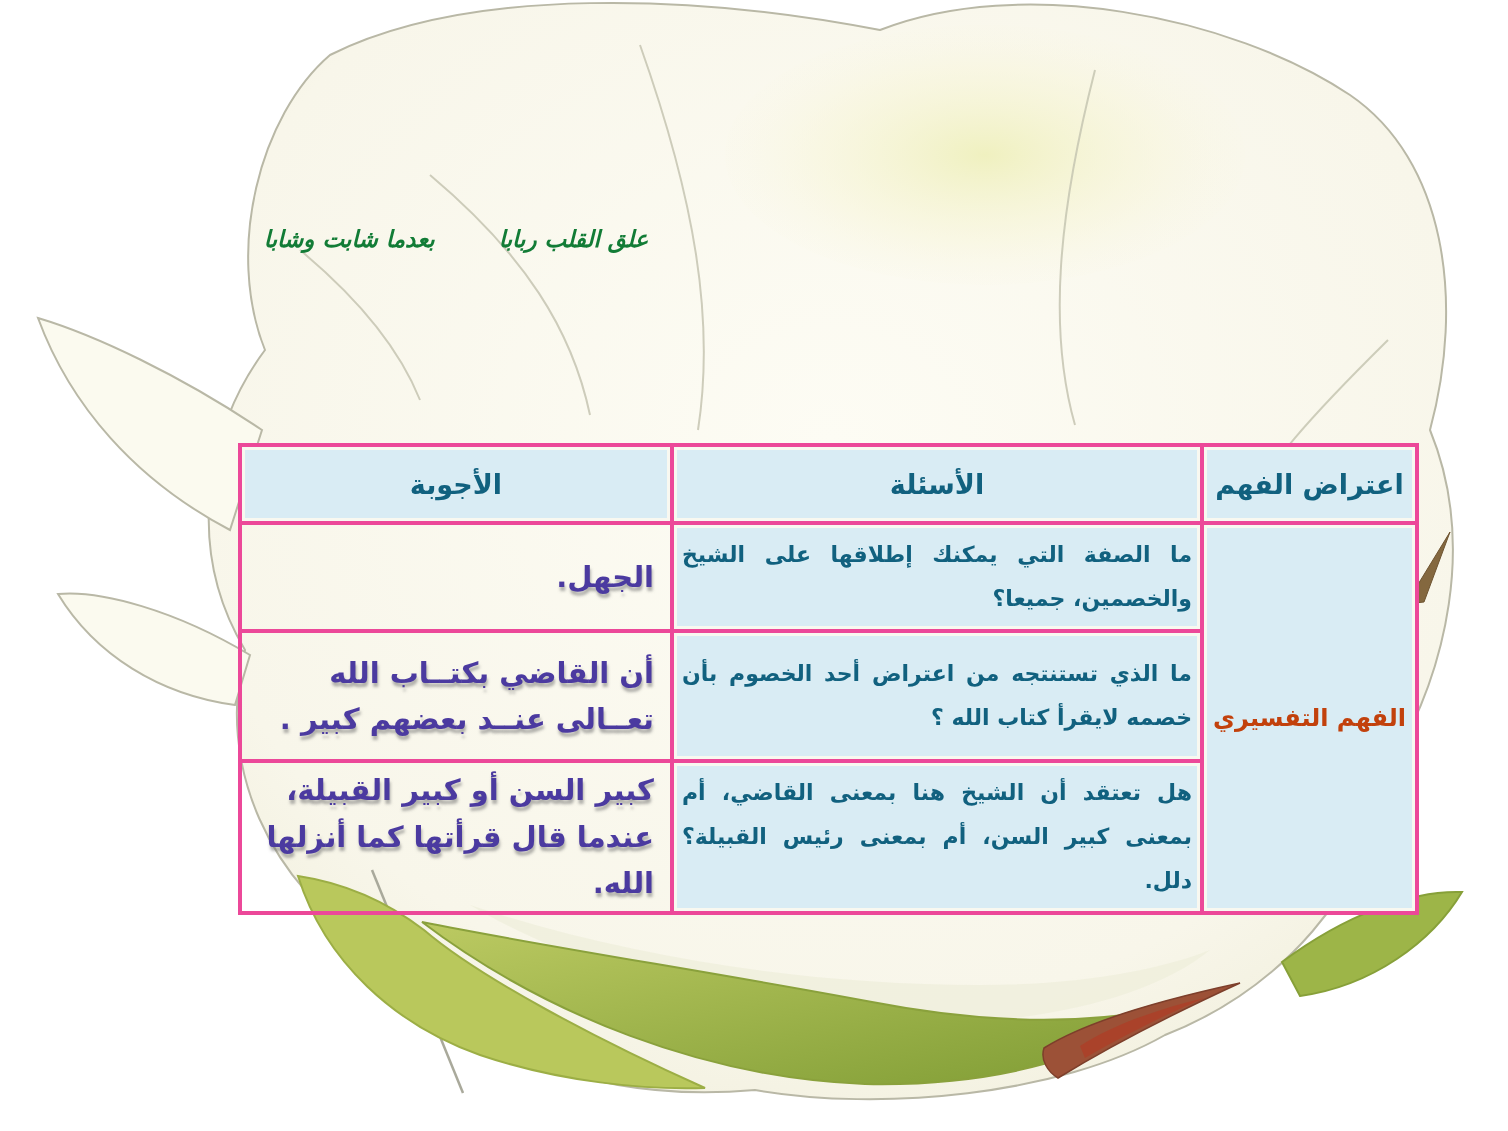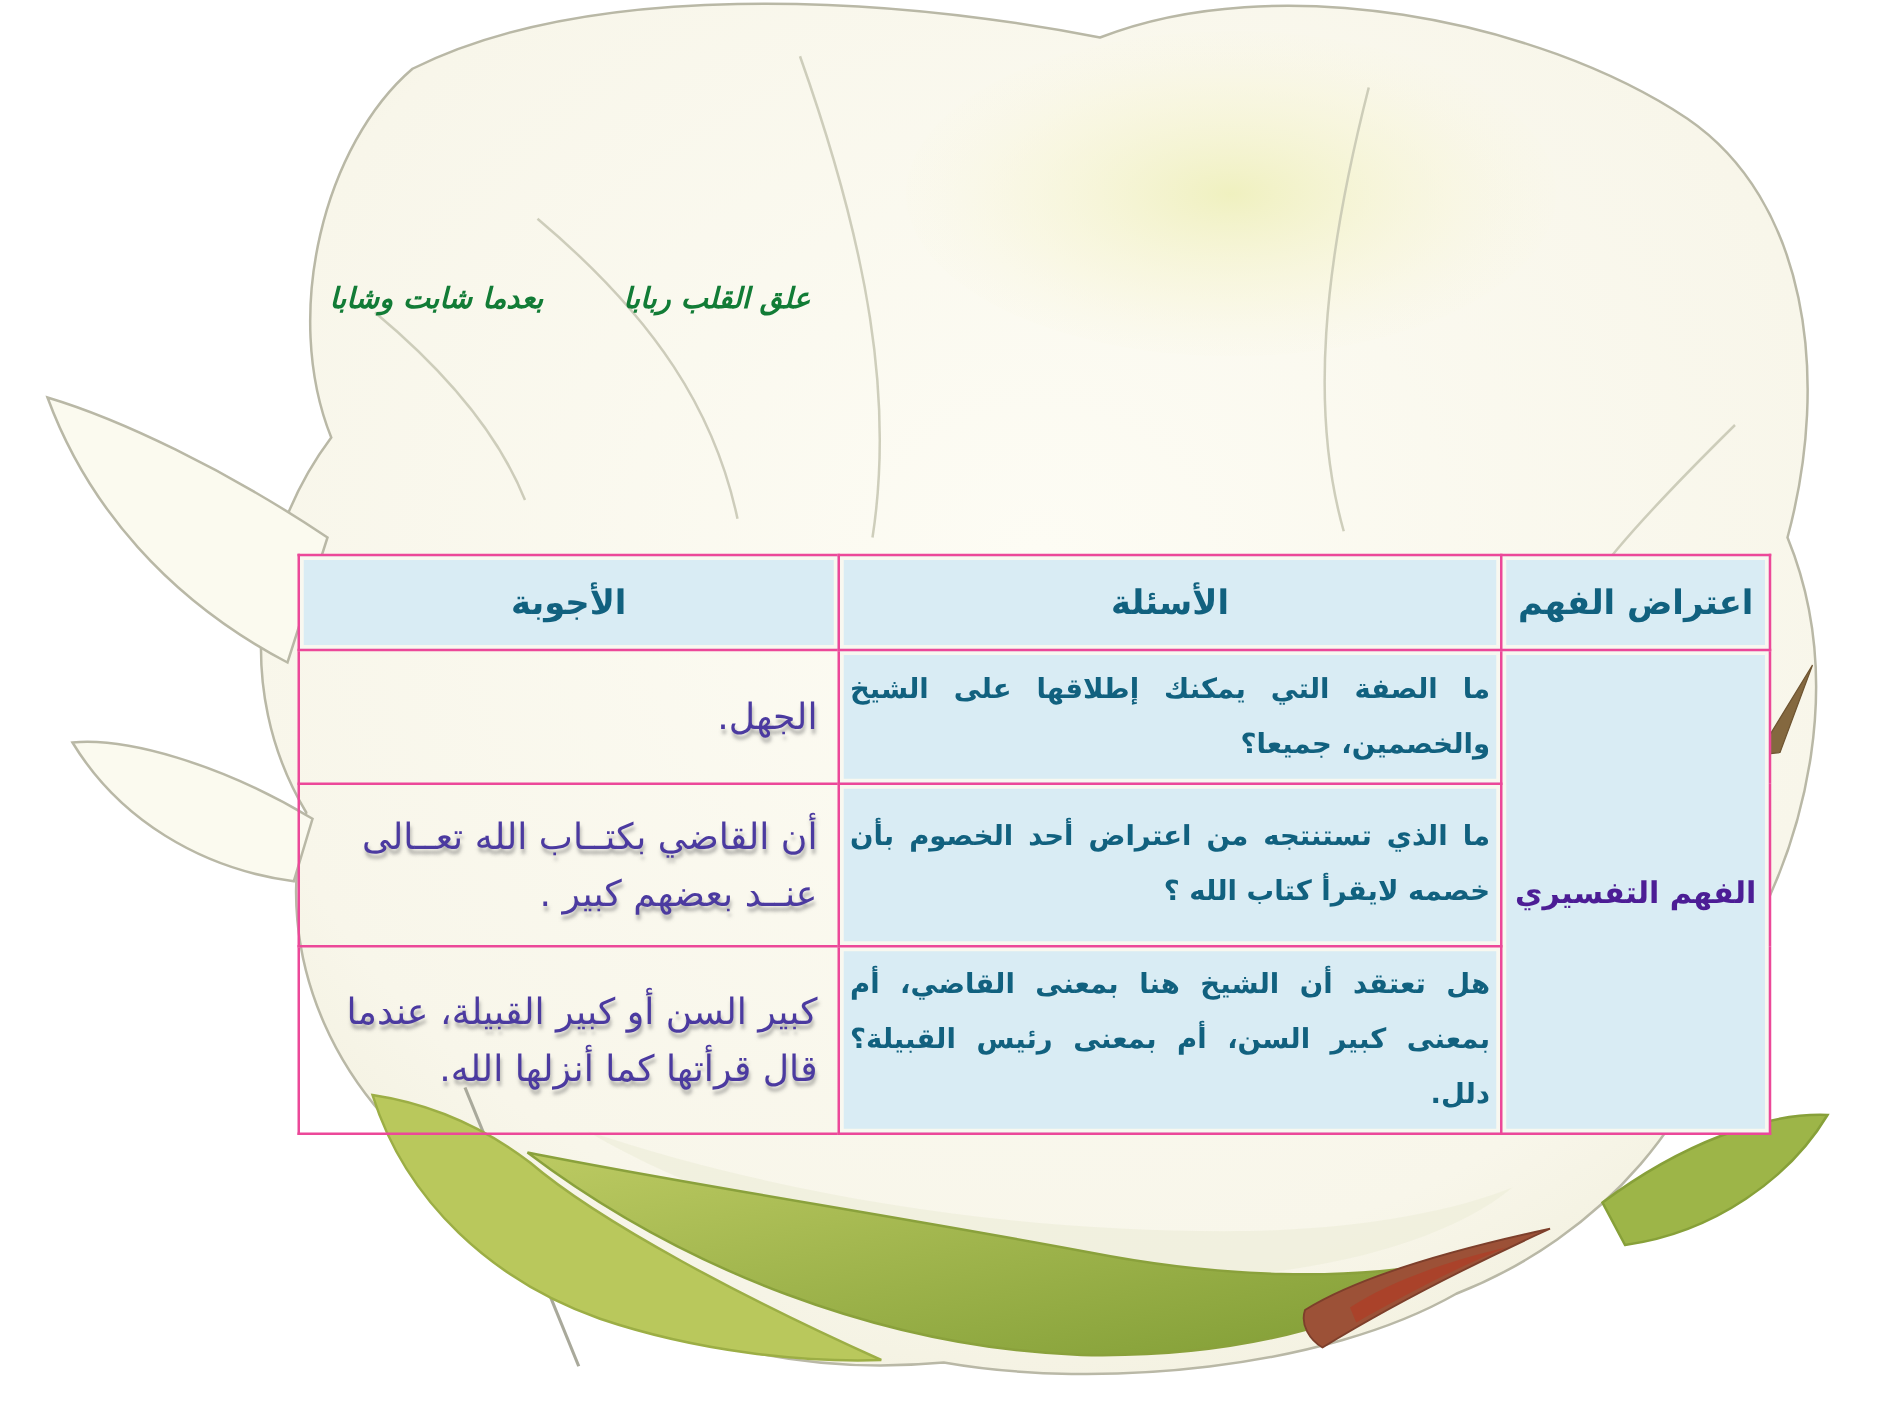--- a/index.html
+++ b/index.html
@@ -19,28 +19,28 @@
   .dmd{display:inline-block;width:18px;height:18px;position:relative;margin-left:9px;vertical-align:-2px;}
   .dmd i{position:absolute;width:7px;height:7px;background:#127c36;transform:rotate(45deg);}
   .dmd i:nth-child(1){top:0;left:5px;}
   .dmd i:nth-child(2){bottom:0;left:5px;}
   .dmd i:nth-child(3){left:0;top:5px;}
   .dmd i:nth-child(4){right:0;top:5px;}
 
   
   .qa{position:absolute;top:443px;left:238px;border-collapse:collapse;direction:rtl;
       table-layout:fixed;z-index:2;}
-  .qa td{border:2px solid #ec4899;vertical-align:middle;overflow:hidden;}
+  .qa td{border:4px solid #ec4899;vertical-align:middle;overflow:hidden;}
   .fill{background:#d9ecf4;box-shadow:inset 0 0 0 3px rgba(251,249,240,0.9);}
   .th{color:#11617f;font-size:27px;font-weight:bold;text-align:center;height:72px;}
   .q{color:#11617f;font-size:22px;font-weight:bold;text-align:justify;text-align-last:right;
      padding:8px 8px;line-height:2.0;}
-  .a{color:#4b3aa0;font-size:29px;font-weight:normal;text-align:right;padding:3px 16px;
+  .a{color:#4b3aa0;font-size:29px;font-weight:bold;text-align:right;padding:3px 16px;
      text-shadow:1px 4px 3px rgba(115,115,115,0.55);line-height:1.6;background:transparent;}
-  .lvl{color:#4c1d95;font-size:24px;font-weight:bold;text-align:center;}
+  .lvl{color:#c2410c;font-size:24px;font-weight:bold;text-align:center;}
   .r1{height:107px;}.r2{height:130px;}.r3{height:110px;}
 </style>
 </head>
 <body>
 
 <div class="page">
 
   <svg class="rose" viewBox="0 0 1508 1131" xmlns="http://www.w3.org/2000/svg">
     <defs>
       <radialGradient id="glow" cx="50%" cy="50%" r="55%">

